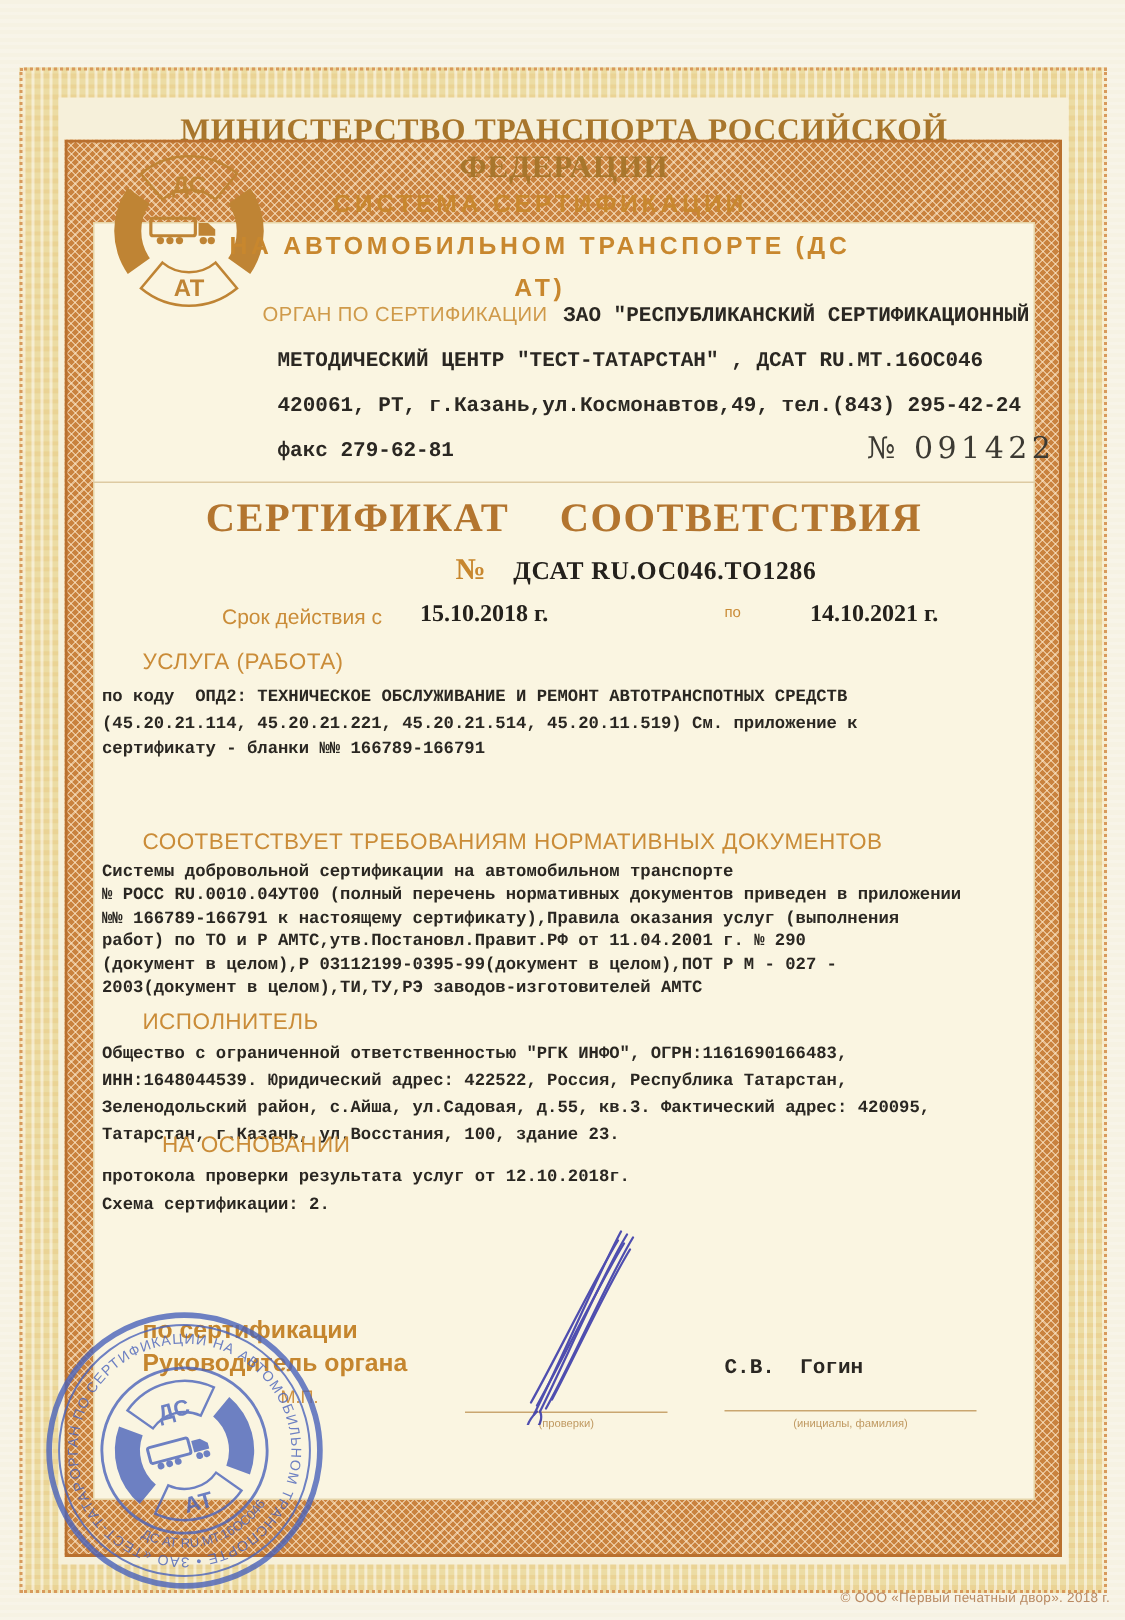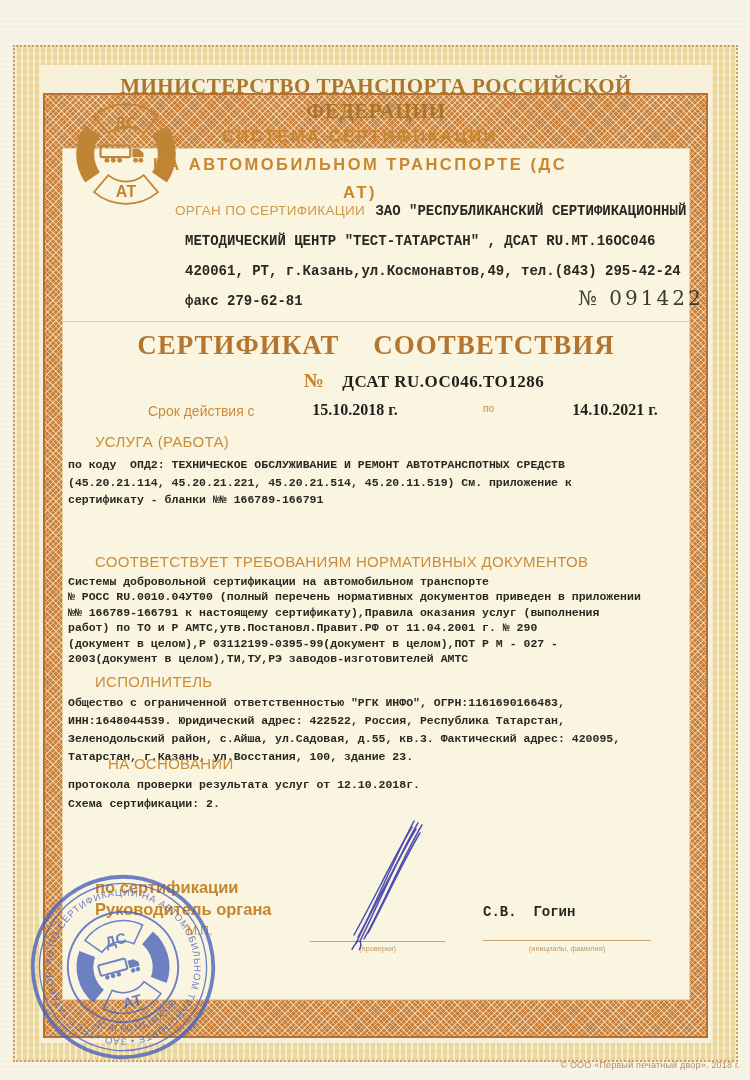--- a/index.html
+++ b/index.html
@@ -42,21 +42,21 @@
   .blank-no{top:286px;left:578px;font-family:"DejaVu Serif",serif;font-size:20px;
     letter-spacing:3px;color:#3c3a33;}
   .sep{top:321px;left:62px;width:628px;height:0;border-top:1px solid #ddcaa2;}
   .cert-title{top:330px;left:62px;width:628px;text-align:center;
     font-family:"Liberation Serif",serif;font-weight:bold;font-size:27px;
     color:#b3752f;letter-spacing:1px;word-spacing:26px;}
   .num-row{top:369px;left:62px;width:724px;text-align:center;}
   .num-sign{font-family:"Liberation Serif",serif;font-weight:bold;font-size:20px;color:#c8872e;margin-right:14px;}
   .num-val{font-family:"Liberation Serif",serif;font-weight:bold;font-size:17px;color:#24211c;letter-spacing:.5px;}
   .valid-label{top:403px;left:148px;font-size:14px;color:#ca8c38;}
-  .date{font-family:"Liberation Serif",serif;font-weight:bold;font-size:16px;color:#24211c;text-align:center;}
+  .date{font-family:"Liberation Serif",serif;font-weight:bold;font-size:16px;color:#24211c;text-align:left;}
   .d1{top:401px;left:280px;width:150px;}
   .po{top:403px;left:483px;font-size:10px;color:#ca8c38;}
   .d2{top:401px;left:540px;width:150px;}
   .sec-head{font-size:15px;color:#ca8c38;letter-spacing:.3px;}
   .body-mono{font-size:11.5px;}
   .svc-head{top:433px;left:95px;}
   .svc-lines{top:456px;left:68px;line-height:17.5px;}
   .req-head{top:553px;left:95px;}
   .req-lines{top:574px;left:68px;line-height:15.4px;}
   .exe-head{top:673px;left:95px;}

